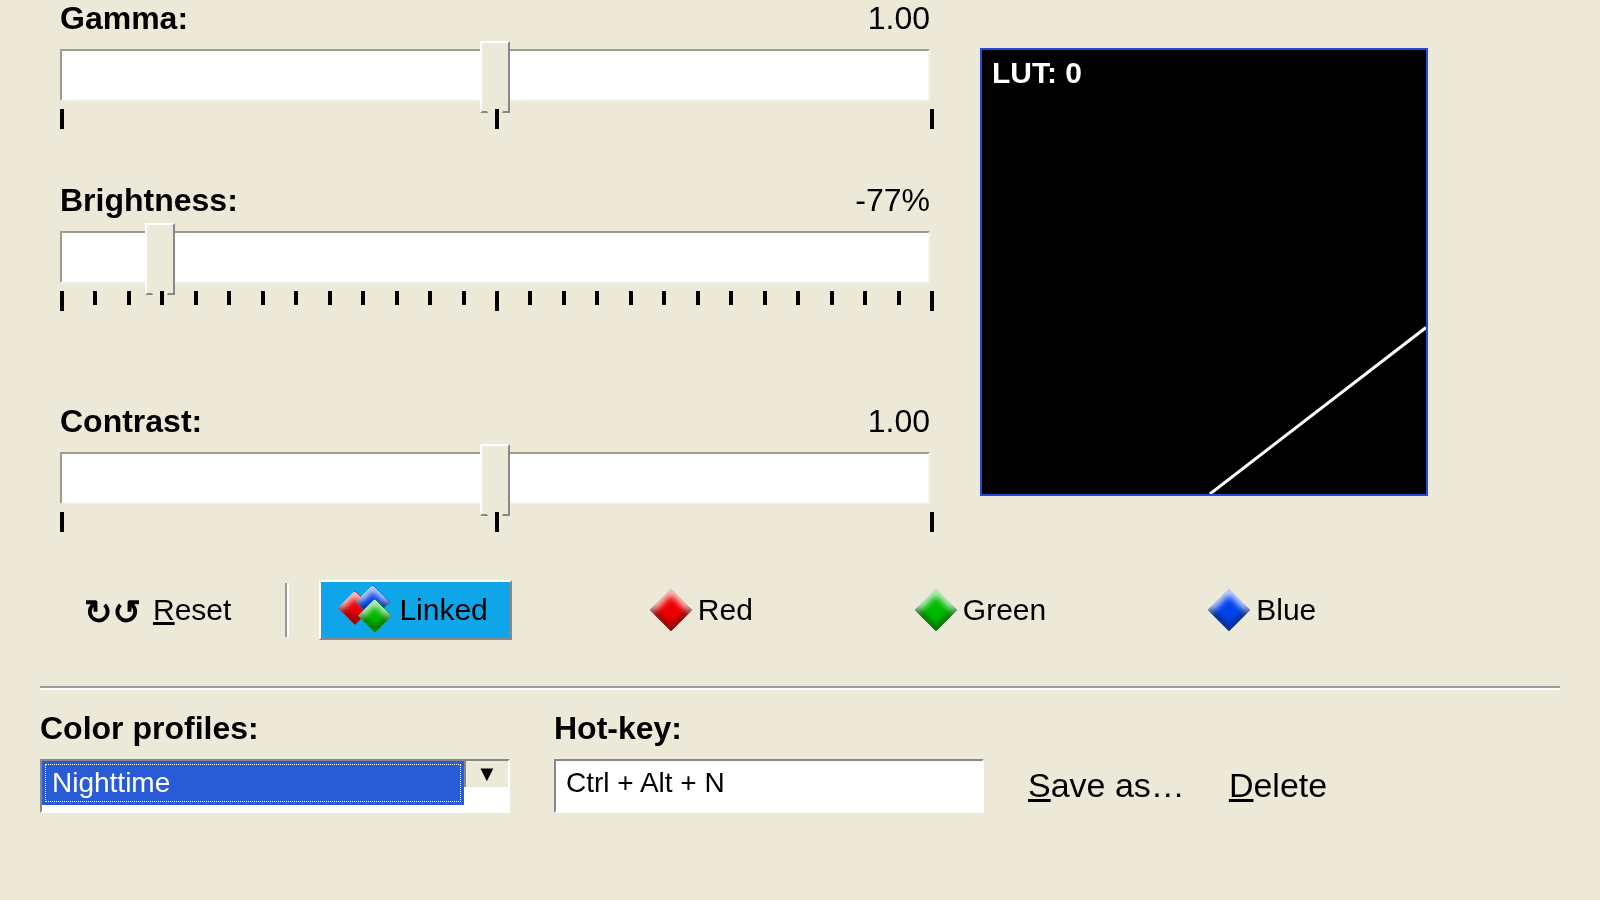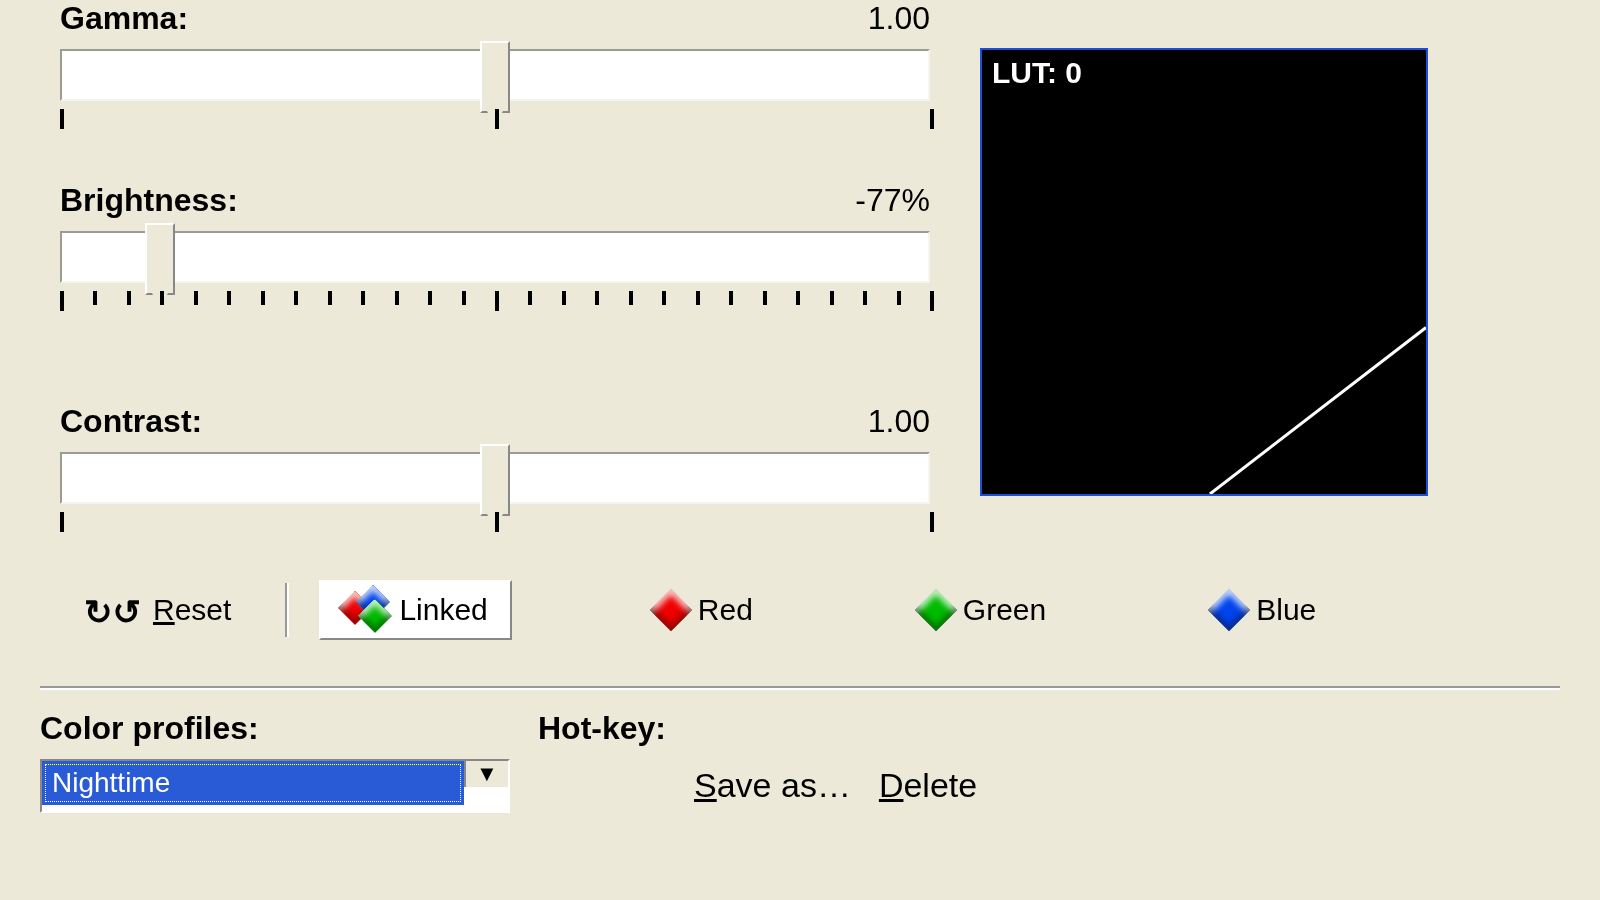--- a/index.html
+++ b/index.html
@@ -80,21 +80,21 @@
   }
   .btn {
     display: inline-flex; align-items: center; gap: 12px;
     font-size: 30px; padding: 8px 22px;
     border: 2px solid transparent;
     background: transparent;
     cursor: default;
   }
   .btn .u { text-decoration: underline; }
   .btn.raised {
-    background:#ffffff;
+    background:#0ea5e9;
     border-color:#fff #888 #888 #fff;
     text-align:right;
   }
   .vsep {
     width: 0; height: 54px;
     border-left: 2px solid #999; border-right: 2px solid #fff;
   }
   .diamond {
     width: 30px; height: 30px; transform: rotate(45deg);
     display:inline-block;
@@ -115,21 +115,21 @@
   }
 
   .hr {
     position:absolute; left:40px; right:40px; top:686px;
     border-top:2px solid #999; border-bottom:2px solid #fff; height:0;
   }
 
   
   .profiles {
     position:absolute; top:710px; left:40px; right:40px;
-    display:flex; align-items:flex-start; gap:28px;
+    display:flex; align-items:flex-start; gap:44px;
   }
   .profiles label {
     font-size:32px; font-weight:bold; display:block; margin-bottom:12px;
   }
   .combo {
     width:470px; height:54px;
     display:flex; align-items:flex-start;
     border:2px solid #888;
     border-right-color:#fff; border-bottom-color:#fff;
     background:#fff;
@@ -276,20 +276,21 @@
   <div class="profiles">
     <div>
       <label>Color profiles:</label>
       <div class="combo">
         <div class="sel">Nighttime</div>
         <div class="arrow">▼</div>
       </div>
     </div>
     <div>
       <label>Hot-key:</label>
+      <div class="textbox">Ctrl + Alt + N</div>
     </div>
     <div class="linkbtn">
       <span class="u">S</span><span>ave as…</span>
     </div>
     <div class="linkbtn">
       <span class="u">D</span><span>elete</span>
     </div>
   </div>
 
 </div>

